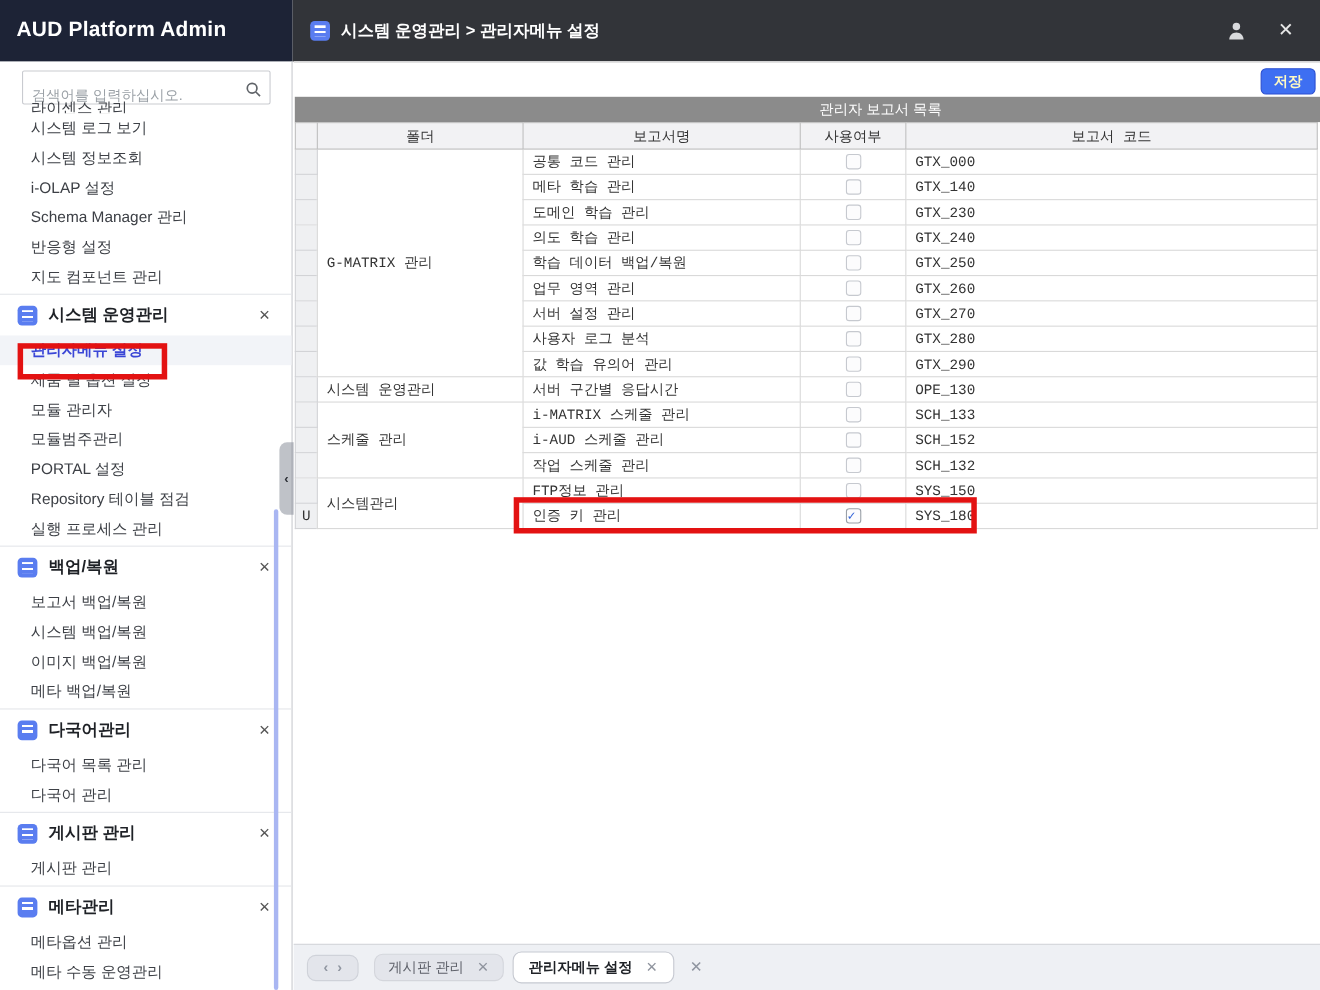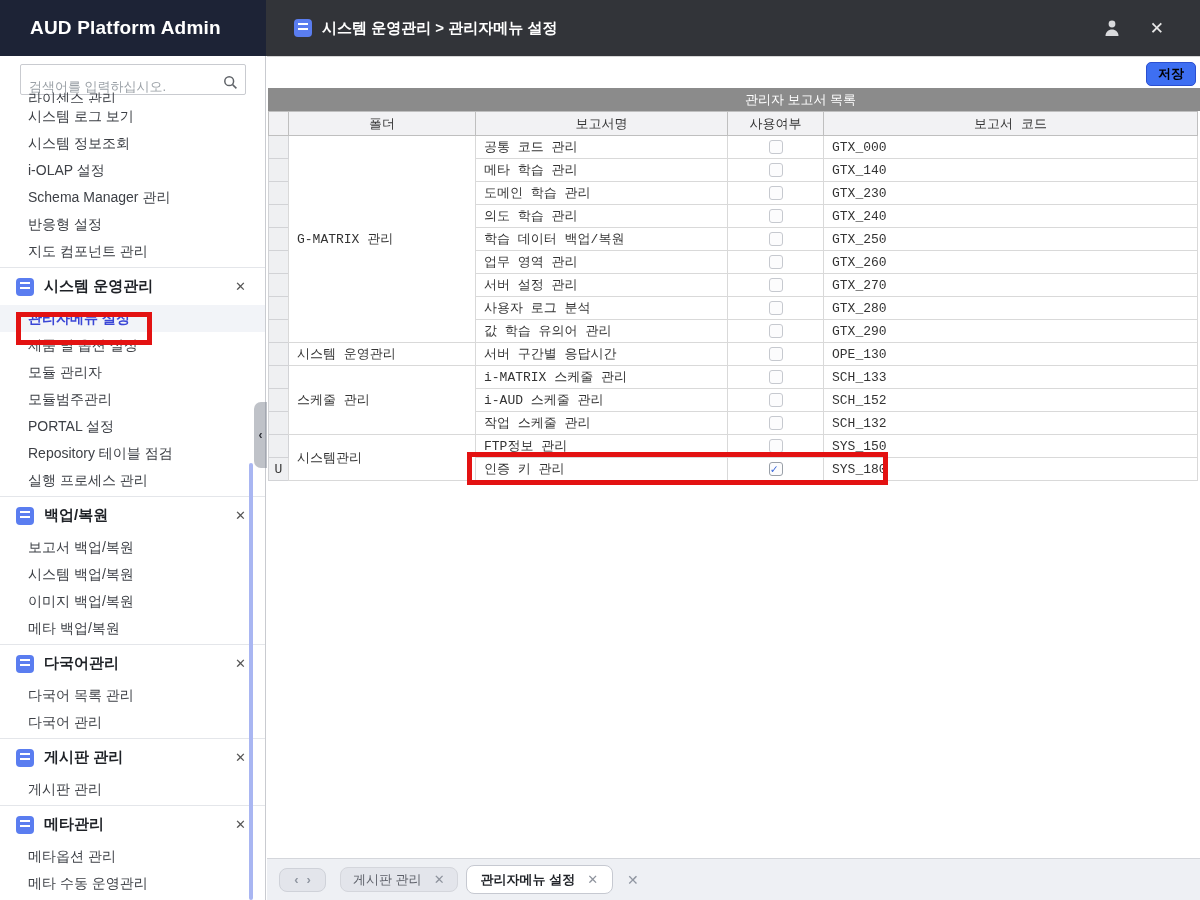--- a/index.html
+++ b/index.html
@@ -2,24 +2,24 @@
 <html><head>
 <meta charset="utf-8">
 <style>
   * { margin:0; padding:0; box-sizing:border-box; }
   html,body { width:1200px; height:900px; overflow:hidden; background:#fff;
               font-family:"Liberation Sans","DejaVu Sans",sans-serif; }
   .abs { position:absolute; }
 
   
   #app-header { left:0; top:0; width:266px; height:56px; background:#1d2336;
-    color:#fff; display:flex; align-items:center; padding-left:30px;
+    color:#fff; display:flex; align-items:center; padding-left:15px;
     font-size:19px; font-weight:bold; letter-spacing:.2px; }
   #topbar { left:266px; top:0; width:934px; height:56px; background:#323439;
-    color:#fff; display:flex; align-items:center; padding:0 28px; }
+    color:#fff; display:flex; align-items:center; padding:0 16px; }
   .doc-icon { width:18px; height:18px; border-radius:4px; background:#5a7df0;
     display:inline-block; position:relative; flex:0 0 18px; }
   .doc-icon::after { content:""; position:absolute; left:4px; right:4px; top:4px; height:10px;
     background:repeating-linear-gradient(#fff 0 2px, transparent 2px 5px); }
   #breadcrumb { margin-left:10px; font-size:15px; font-weight:bold; }
   #topbar .spacer { flex:1; }
   .user-icon svg { display:block; }
   #topbar-close { margin-left:28px; margin-right:8px; color:#e8e8e8; font-size:17px;
     font-weight:bold; cursor:default; }
 
@@ -47,21 +47,21 @@
   #collapse-handle { left:254px; top:402px; width:13px; height:66px;
     background:rgba(128,133,146,.5); border-radius:7px 0 0 7px;
     display:flex; align-items:center; justify-content:center;
     color:#2c2f36; font-size:12px; font-weight:bold; z-index:5; }
 
   
   #main { left:267px; top:56px; width:933px; height:844px; background:#fff; }
   #toolbar { position:absolute; left:0; top:0; width:933px; height:32px; background:#fff;
     border-top:1px solid #d6d6d6; }
   #save-btn { position:absolute; right:4px; top:5px; width:50px; height:24px;
-    background:#3e6ff2; border:1px solid #2b4fd0; border-radius:5px; color:#000000;
+    background:#3e6ff2; border:1px solid #2b4fd0; border-radius:5px; color:#fef9c3;
     font-size:13px; font-weight:bold; font-family:inherit; }
   #grid-title { position:absolute; left:1px; top:32px; width:1065px; height:23px;
     background:#8b8b8b; color:#fff; font-size:13px; font-weight:normal;
     display:flex; align-items:center; justify-content:center; }
   #grid { position:absolute; left:1px; top:55px; width:929px;
     border-collapse:collapse; table-layout:fixed; font-size:13px; color:#333;font-family:Liberation Mono, monospace; }
   #grid th { height:24px; background:#f2f2f4; border:1px solid #bfbfbf;
     font-weight:normal; font-size:13px; color:#333; }
   #grid td { height:23px; border:1px solid #d9d9d9; padding:0 8px;
     white-space:nowrap; overflow:hidden; background:#fff; }

